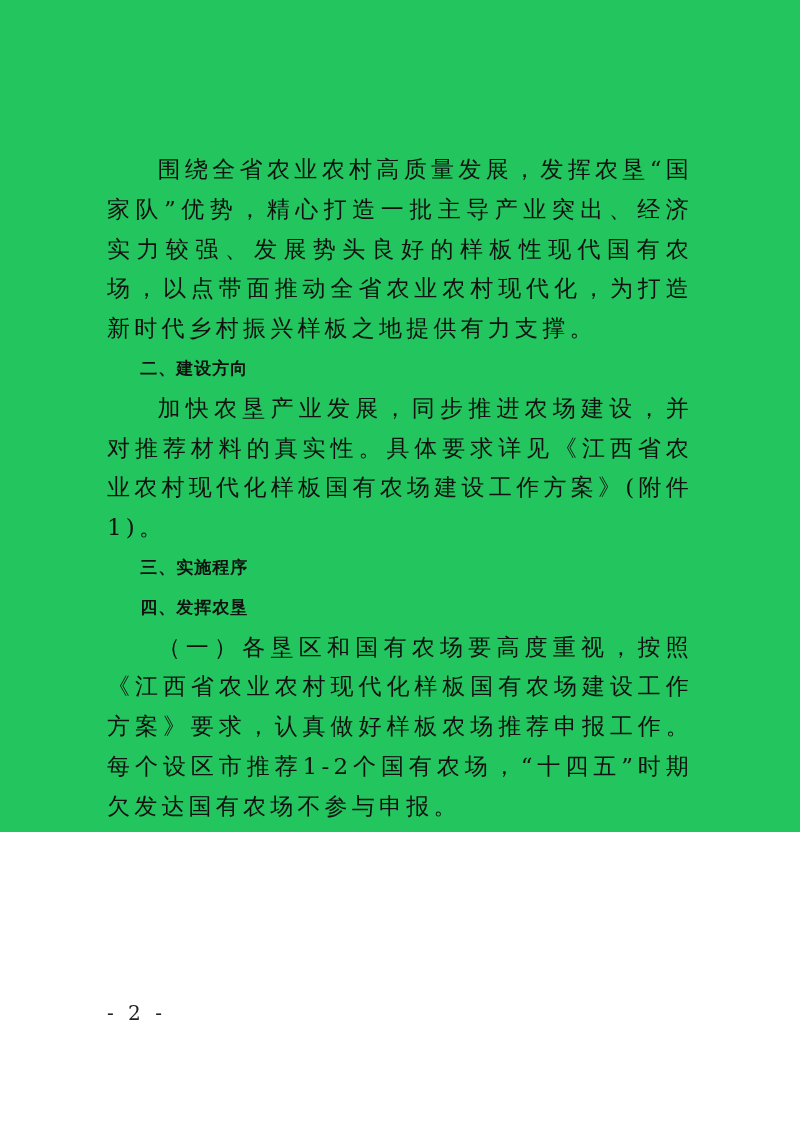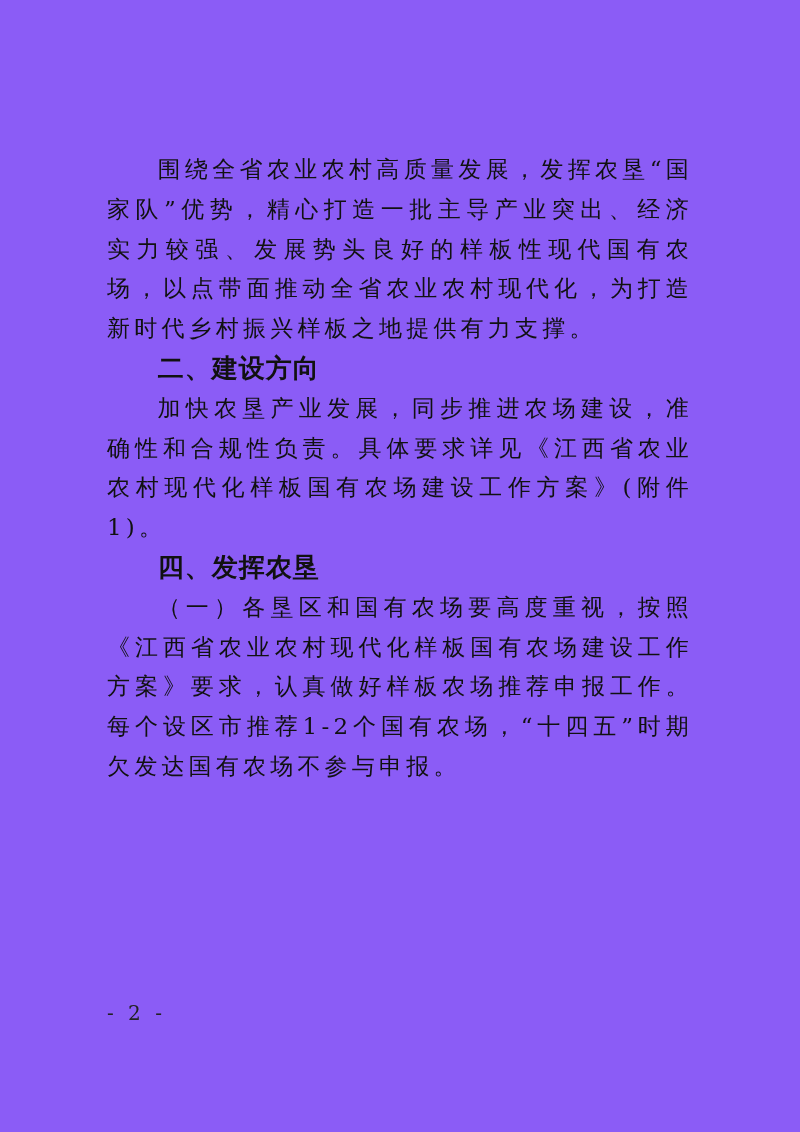--- a/index.html
+++ b/index.html
@@ -1,46 +1,47 @@
 <!DOCTYPE html>
 <html><head>
 <meta charset="utf-8">
 <style>
   html, body { margin: 0; padding: 0; background: #ffffff; }
   body { width: 800px; height: 1132px; position: relative; overflow: hidden; }
-  .page { position: absolute; left: 0; top: 0; width: 800px; height: 1132px; background: #8b5cf6; }
+  .page { position: absolute; left: 0; top: 0; width: 800px; height: 832px; background: #22c55e; }
   .content {
     position: absolute; left: 107px; top: 150px; width: 586px;
     font-family: "DejaVu Serif", "Liberation Serif", serif;
     color: #111;
     font-size: 23px;
     line-height: 39.8px;
     letter-spacing: 4.2px;
   }
   .content p { margin: 0; text-align: justify; text-align-last: left; }
   .indent { text-indent: 2.2em; }
   .heading {
     font-family: "DejaVu Sans", "Liberation Sans", sans-serif;
     font-weight: bold;
     letter-spacing: 1px;
     text-indent: 1.95em;
-    font-size: 26px;
+    font-size: 17px;
   }
   .pageno {
     position: absolute; left: 107px; top: 1001px;
     font-family: "DejaVu Serif", "Liberation Serif", serif;
     font-size: 20px; color: #222; letter-spacing: 4px;
   }
 </style>
 </head>
 <body>
 
 <div class="page">
   <div class="content">
     <p class="indent">围绕全省农业农村高质量发展，发挥农垦“国家队”优势，精心打造一批主导产业突出、经济实力较强、发展势头良好的样板性现代国有农场，以点带面推动全省农业农村现代化，为打造新时代乡村振兴样板之地提供有力支撑。</p>
     <p class="heading">二、建设方向</p>
-    <p class="indent">加快农垦产业发展，同步推进农场建设，准确性和合规性负责。具体要求详见《江西省农业农村现代化样板国有农场建设工作方案》(附件1)。</p>
+    <p class="indent">加快农垦产业发展，同步推进农场建设，并对推荐材料的真实性。具体要求详见《江西省农业农村现代化样板国有农场建设工作方案》(附件1)。</p>
+    <p class="heading">三、实施程序</p>
     <p class="heading">四、发挥农垦</p>
     <p class="indent">（一）各垦区和国有农场要高度重视，按照《江西省农业农村现代化样板国有农场建设工作方案》要求，认真做好样板农场推荐申报工作。每个设区市推荐1-2个国有农场，“十四五”时期欠发达国有农场不参与申报。</p>
 
   </div>
   <div class="pageno">- 2 -</div>
 </div>
 
 </body></html>

